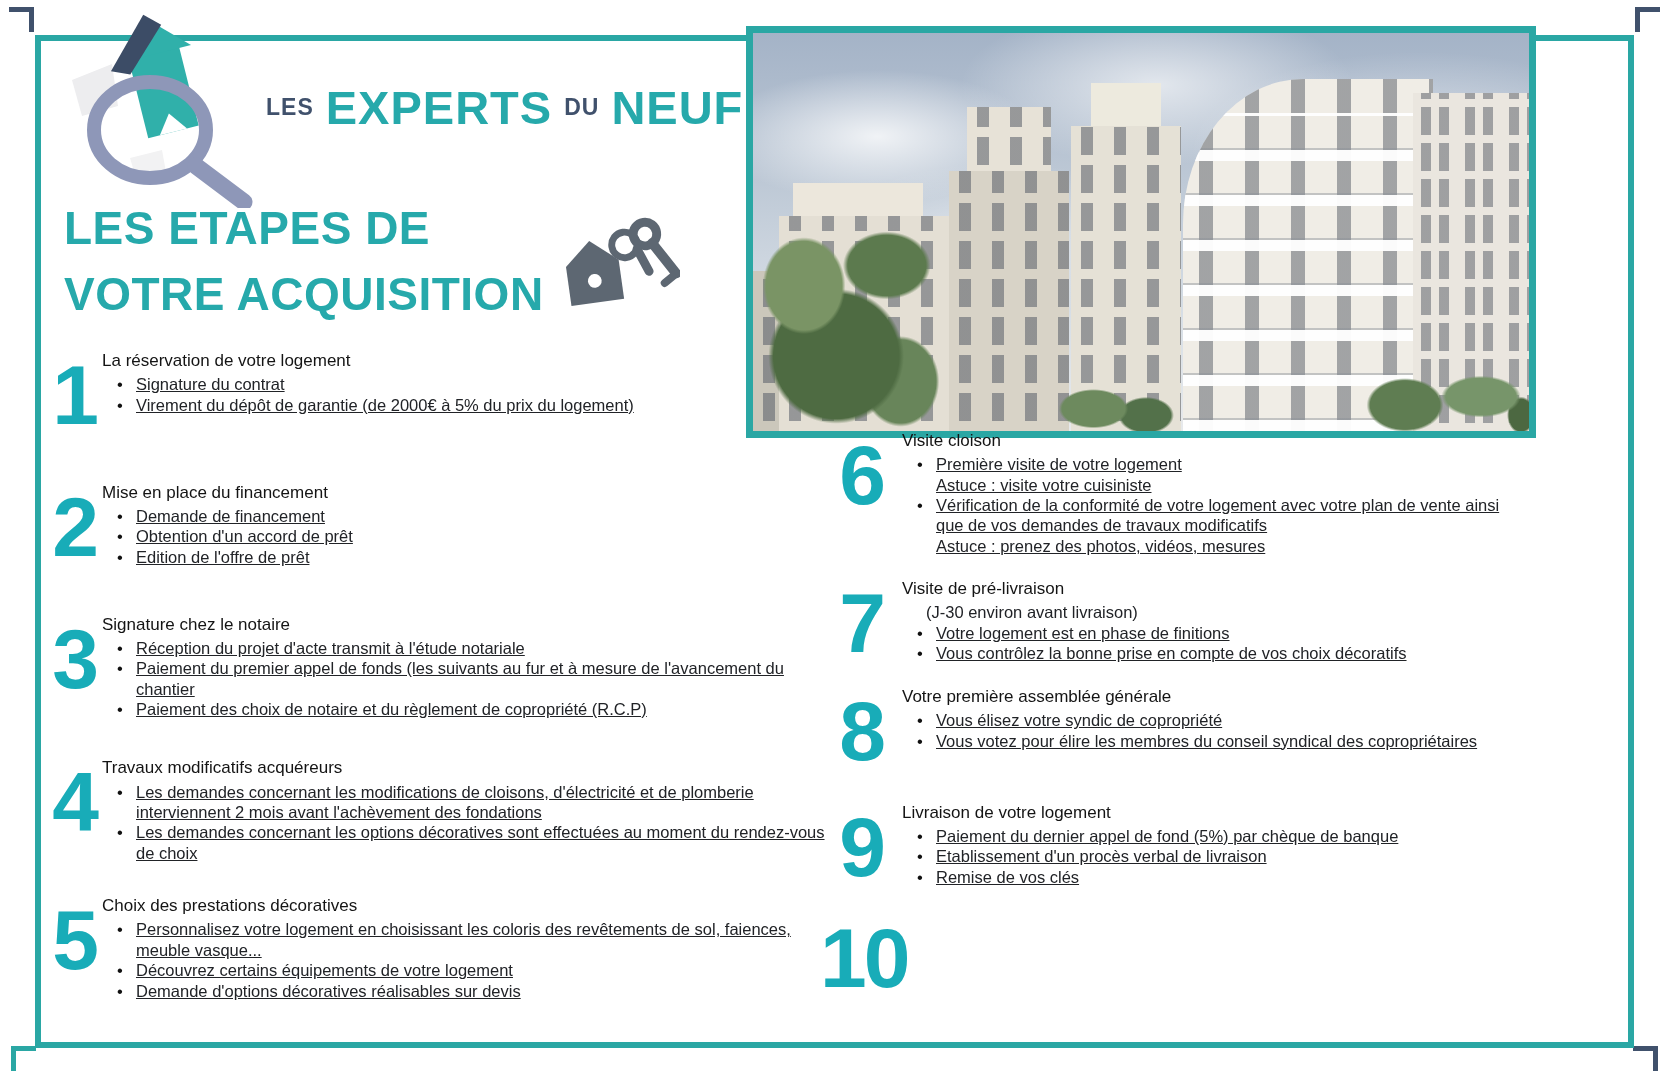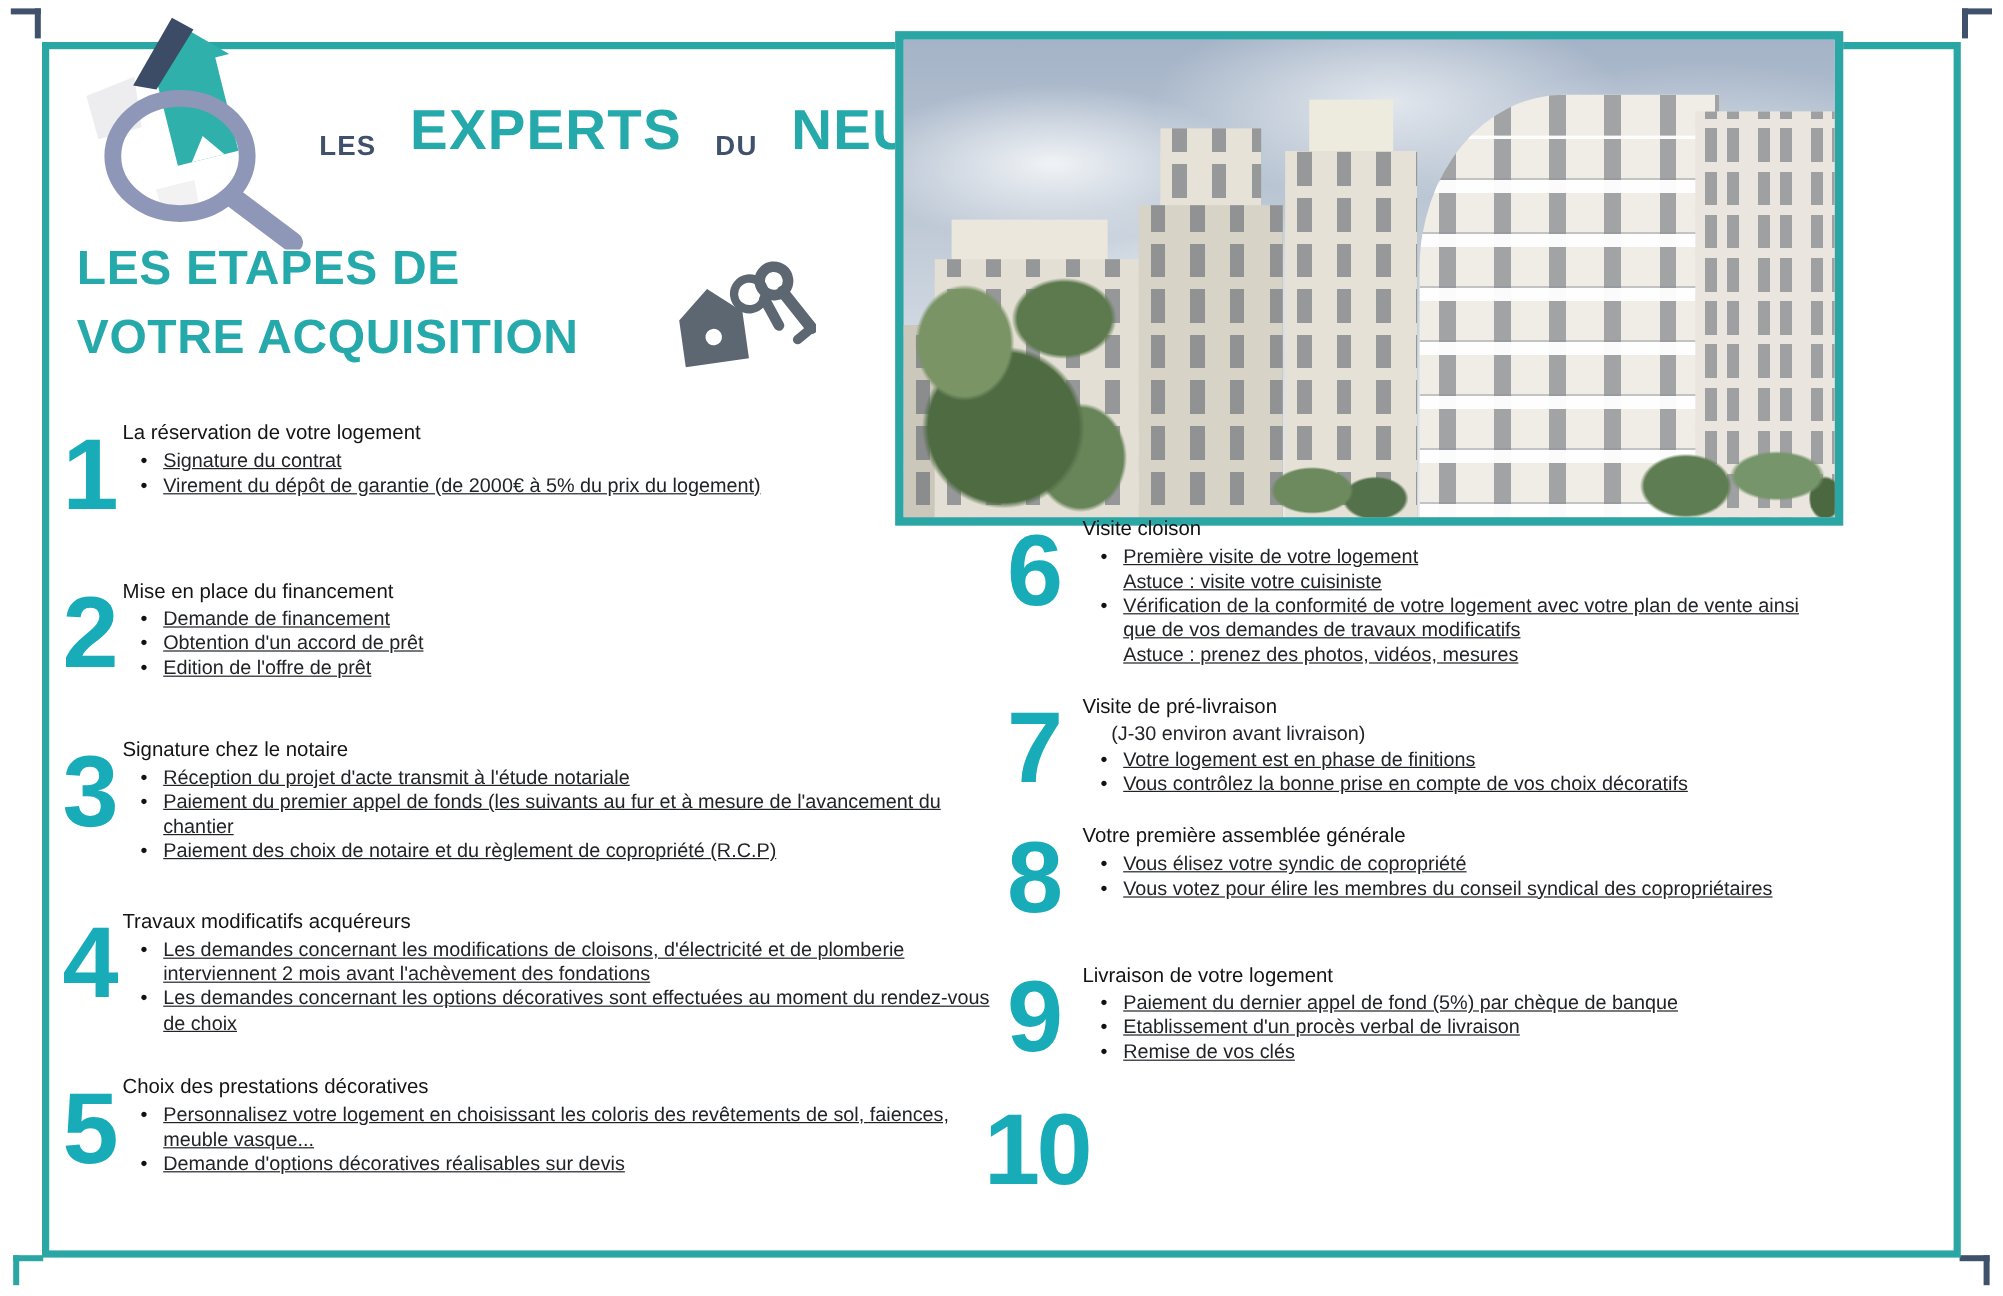--- a/index.html
+++ b/index.html
@@ -21,27 +21,27 @@
   #c-bl{left:11px;bottom:9px;border-top:5px solid var(--teal-frame);border-left:5px solid var(--teal-frame);}
   #c-br{right:11px;bottom:9px;border-top:5px solid var(--navy);border-right:5px solid var(--navy);}
 
   
   #frame{position:absolute;left:35px;top:35px;width:1599px;height:1013px;
     border:6px solid var(--teal-frame);}
 
   
   #logo{position:absolute;left:58px;top:8px;width:660px;height:190px;}
   #logo svg{position:absolute;left:0;top:0;}
-  #wordmark{position:absolute;left:208px;top:72px;display:flex;align-items:flex-end;gap:28px;white-space:nowrap;}
+  #wordmark{position:absolute;left:208px;top:72px;display:flex;align-items:center;gap:12px;white-space:nowrap;}
   .wm-small{font-size:23px;font-weight:600;color:var(--navy);letter-spacing:1px;}
   .wm-big{font-size:47px;font-weight:700;color:var(--teal);letter-spacing:1px;}
 
   
   #headline{position:absolute;left:64px;top:196px;width:560px;
-    font-size:40px;font-weight:800;color:var(--teal);line-height:1.43;letter-spacing:.5px;}
+    font-size:46px;font-weight:800;color:var(--teal);line-height:1.43;letter-spacing:.5px;}
   #keys-icon{position:absolute;left:552px;top:212px;}
 
   
   #photo{position:absolute;left:746px;top:26px;width:790px;height:412px;
     border:7px solid var(--teal-frame);overflow:hidden;background:#c5cfda;}
   #photo .layer{position:absolute;}
   .sky{inset:0;background:linear-gradient(180deg,#a4b3c7 0%,#bec9d6 38%,#d8dfe6 72%,#e7e9eb 100%);}
   .clouds{inset:0;background:
     radial-gradient(230px 95px at 16% 26%,rgba(255,255,255,.8),rgba(255,255,255,0) 70%),
     radial-gradient(280px 115px at 52% 13%,rgba(255,255,255,.65),rgba(255,255,255,0) 70%),
@@ -223,20 +223,21 @@
             <li class="bullet"><span class="li-text">Les demandes concernant les options décoratives sont effectuées au moment du rendez-vous de choix</span></li>
           </ul>
         </div>
       </div>
       <div class="step">
         <div class="step-number">5</div>
         <div class="step-body">
           <div class="step-title">Choix des prestations décoratives</div>
           <ul class="step-items">
             <li class="bullet"><span class="li-text">Personnalisez votre logement en choisissant les coloris des revêtements de sol, faiences, meuble vasque...</span></li>
+            <li class="bullet"><span class="li-text">Découvrez certains équipements de votre logement</span></li>
             <li class="bullet"><span class="li-text">Demande d'options décoratives réalisables sur devis</span></li>
           </ul>
         </div>
       </div>
     </div>
   <div class="col" id="col-right">
       <div class="step">
         <div class="step-number">6</div>
         <div class="step-body">
           <div class="step-title">Visite cloison</div>

